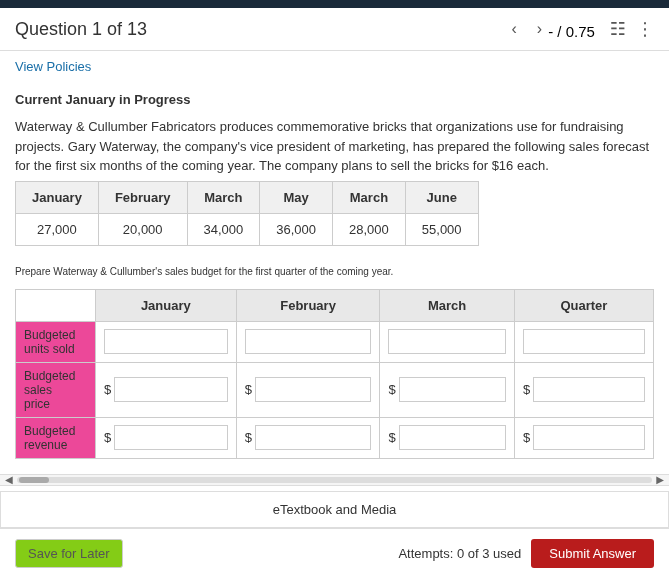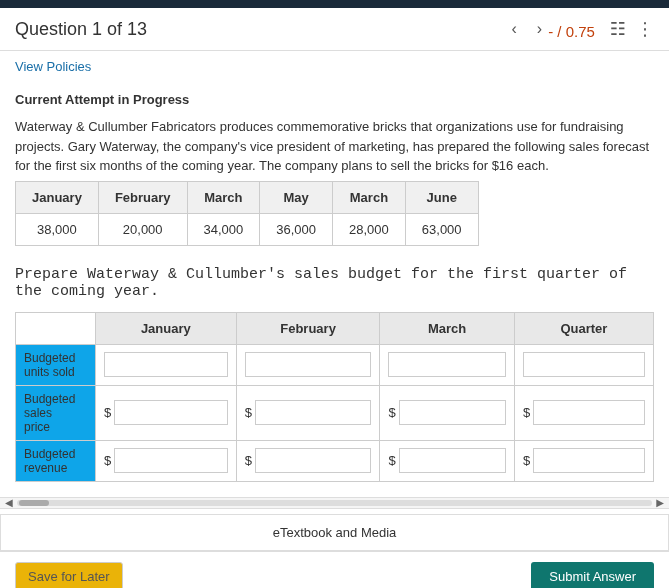--- a/index.html
+++ b/index.html
@@ -4,65 +4,65 @@
   <style>
     * { box-sizing: border-box; margin: 0; padding: 0; }
     body { font-family: Arial, sans-serif; font-size: 13px; background: #fff; color: #333; width: 669px; min-height: 588px; }
 
     .top-bar { background: #1a2a3a; height: 8px; width: 100%; }
 
     .header { display: flex; align-items: flex-end; padding: 10px 15px; border-bottom: 1px solid #ddd; background: #fff; }
     .question-label { font-size: 18px; font-weight: 500; color: #333; flex: 1; }
     .nav-arrows { display: flex; gap: 8px; align-items: center; margin-left: 10px; }
     .nav-arrow { cursor: pointer; color: #555; font-size: 16px; border: none; background: none; padding: 2px 6px; }
-    .score { color: #c2410c; font-size: 15px; margin-left: auto; margin-right: 15px; }
+    .score { color: #000000; font-size: 15px; margin-left: auto; margin-right: 15px; }
     .icon-list { color: #555; font-size: 18px; margin-right: 10px; cursor: pointer; }
     .icon-more { color: #555; font-size: 18px; cursor: pointer; }
 
     .view-policies { padding: 8px 15px; }
     .view-policies a { color: #1a6fa8; text-decoration: none; font-size: 13px; }
 
     .content { padding: 10px 15px 5px 15px; }
 
     .attempt-label { font-size: 13px; font-weight: bold; margin-bottom: 10px; }
 
     .description { font-size: 13px; line-height: 1.5; margin-bottom: 5px; color: #333; }
 
     .sales-table { border-collapse: collapse; margin-bottom: 20px; }
     .sales-table th, .sales-table td { border: 1px solid #ccc; padding: 8px 16px; text-align: center; font-size: 13px; }
     .sales-table th { background: #f0f0f0; font-weight: bold; }
     .sales-table td { background: #fff; }
 
-    .prepare-label { font-size: 15px; margin-bottom: 12px; color: #333; font-family: Liberation Mono, monospace; }
+    .prepare-label { font-size: 10px; margin-bottom: 12px; color: #333; }
 
     .budget-table { width: 100%; border-collapse: collapse; margin-bottom: 10px; }
     .budget-table th { background: #e8e8e8; border: 1px solid #ccc; padding: 8px 12px; text-align: center; font-size: 13px; font-weight: 600; }
     .budget-table td { border: 1px solid #ccc; padding: 6px 8px; font-size: 13px; vertical-align: middle; }
-    .budget-table td.row-label { background: #0ea5e9; font-size: 12px; color: #333; width: 80px; padding: 6px 8px; }
+    .budget-table td.row-label { background: #ec4899; font-size: 12px; color: #333; width: 80px; padding: 6px 8px; }
     .budget-table input[type="text"] {
       width: 100%;
       border: 1px solid #ccc;
       padding: 4px 6px;
       font-size: 13px;
       outline: none;
       background: #fff;
     }
     .dollar-cell { display: flex; align-items: center; gap: 3px; }
     .dollar-sign { font-size: 13px; color: #333; }
 
     .scrollbar-row { background: #f5f5f5; height: 12px; border-top: 1px solid #ddd; border-bottom: 1px solid #ddd; display: flex; align-items: center; padding: 0 5px; margin-bottom: 0; }
     .scrollbar-track { flex: 1; height: 6px; background: #ddd; border-radius: 3px; position: relative; }
     .scrollbar-thumb { width: 30px; height: 6px; background: #aaa; border-radius: 3px; position: absolute; left: 2px; }
 
     .etextbook-bar { border: 1px solid #ddd; padding: 10px 15px; font-size: 13px; color: #333; margin-top: 5px; text-align: center; }
 
     .footer { display: flex; align-items: center; justify-content: space-between; padding: 10px 15px; border-top: 1px solid #ddd; background: #fff; }
-    .save-later { background: #eab308; border: 1px solid #ccc; padding: 6px 12px; font-size: 13px; color: #555; cursor: pointer; border-radius: 3px; }
+    .save-later { background: #84cc16; border: 1px solid #ccc; padding: 6px 12px; font-size: 13px; color: #555; cursor: pointer; border-radius: 3px; }
     .attempts-info { font-size: 13px; color: #333; margin-right: 10px; }
-    .submit-btn { background: #0f766e; color: #fff; border: none; padding: 7px 18px; font-size: 13px; cursor: pointer; border-radius: 3px; font-weight: 500; }
+    .submit-btn { background: #b91c1c; color: #fff; border: none; padding: 7px 18px; font-size: 13px; cursor: pointer; border-radius: 3px; font-weight: 500; }
 
     .footer-right { display: flex; align-items: center; }
   </style>
 </head>
 <body>
 
 <div class="top-bar"></div>
 
 <div class="header">
   <span class="question-label">Question 1 of 13</span>
@@ -73,43 +73,43 @@
   <span class="score">- / 0.75</span>
   <span class="icon-list">☷</span>
   <span class="icon-more">⋮</span>
 </div>
 
 <div class="view-policies">
   <a href="#">View Policies</a>
 </div>
 
 <div class="content">
-  <div class="attempt-label">Current Attempt in Progress</div>
+  <div class="attempt-label">Current January in Progress</div>
 
   <div class="description">Waterway &amp; Cullumber Fabricators produces commemorative bricks that organizations use for fundraising projects. Gary Waterway, the company's vice president of marketing, has prepared the following sales forecast for the first six months of the coming year. The company plans to sell the bricks for $16 each.</div>
 
   <table class="sales-table">
     <thead>
       <tr>
         <th>January</th>
         <th>February</th>
         <th>March</th>
         <th>May</th>
         <th>March</th>
         <th>June</th>
       </tr>
     </thead>
     <tbody>
       <tr>
-        <td>38,000</td>
+        <td>27,000</td>
         <td>20,000</td>
         <td>34,000</td>
         <td>36,000</td>
         <td>28,000</td>
-        <td>63,000</td>
+        <td>55,000</td>
       </tr>
     </tbody>
   </table>
 
   <div class="prepare-label">Prepare Waterway &amp; Cullumber's sales budget for the first quarter of the coming year.</div>
 
   <table class="budget-table">
     <thead>
       <tr>
         <th style="width:80px;background:#fff;border:1px solid #ccc;"></th>
@@ -193,15 +193,16 @@
   <span style="font-size:10px;color:#666;margin-left:4px;">▶</span>
 </div>
 
 <div class="etextbook-bar">
   <span>eTextbook and Media</span>
 </div>
 
 <div class="footer">
   <button class="save-later">Save for Later</button>
   <div class="footer-right">
+    <span class="attempts-info">Attempts: 0 of 3 used</span>
     <button class="submit-btn">Submit Answer</button>
   </div>
 </div>
 
 </body></html>

